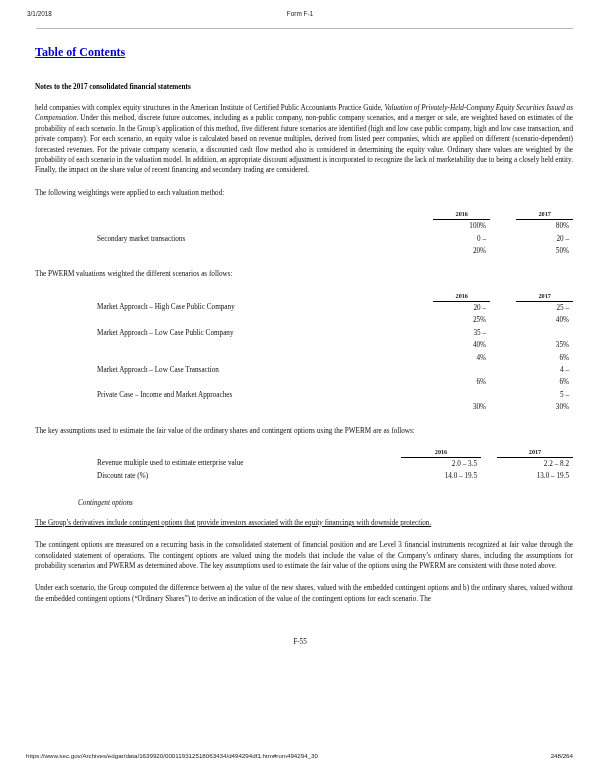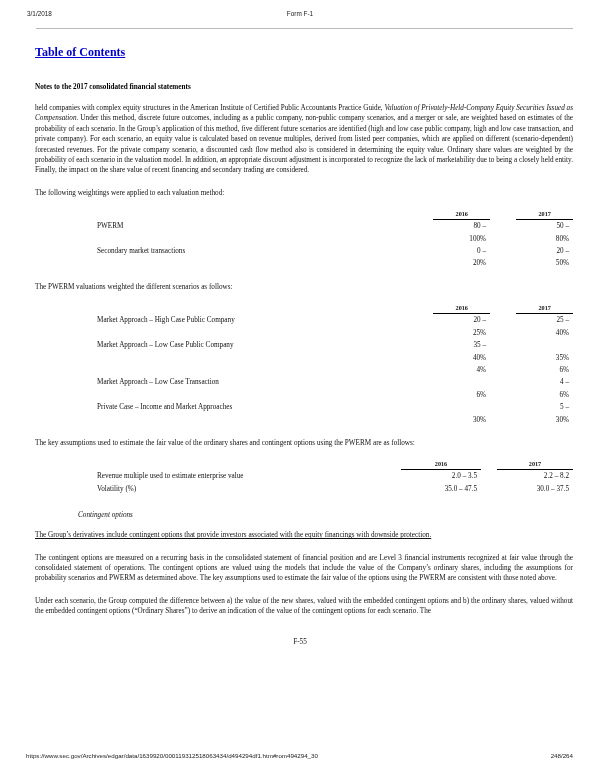--- a/index.html
+++ b/index.html
@@ -216,27 +216,20 @@
           <tr>
             <th class="blank"></th>
             <th class="blank"></th>
             <th class="yr">2016</th>
             <th class="blank"></th>
             <th class="yr">2017</th>
           </tr>
         </thead>
         <tbody>
           <tr>
-            <td class="lbl">PWERM</td>
-            <td></td>
-            <td class="num">80 –</td>
-            <td></td>
-            <td class="num">50 –</td>
-          </tr>
-          <tr>
             <td class="lbl"></td>
             <td></td>
             <td class="num">100%</td>
             <td></td>
             <td class="num">80%</td>
           </tr>
           <tr>
             <td class="lbl">Secondary market transactions</td>
             <td></td>
             <td class="num">0 –</td>
@@ -370,25 +363,25 @@
         </thead>
         <tbody>
           <tr>
             <td class="lbl">Revenue multiple used to estimate enterprise value</td>
             <td></td>
             <td class="num">2.0 – 3.5</td>
             <td></td>
             <td class="num">2.2 – 8.2</td>
           </tr>
           <tr>
-            <td class="lbl">Volatility (%)</td>
-            <td></td>
-            <td class="num">35.0 – 47.5</td>
-            <td></td>
-            <td class="num">30.0 – 37.5</td>
+            <td class="lbl">Discount rate (%)</td>
+            <td></td>
+            <td class="num">14.0 – 19.5</td>
+            <td></td>
+            <td class="num">13.0 – 19.5</td>
           </tr>
         </tbody>
       </table>
     </div>
 
     <div class="sub-italic">Contingent options</div>
 
     <p class="body tight">The Group’s derivatives include contingent options that provide investors associated with the equity financings with downside protection.</p>
 
     <p class="body">The contingent options are measured on a recurring basis in the consolidated statement of financial position and are Level 3 financial instruments recognized at fair value through the consolidated statement of operations. The contingent options are valued using the models that include the value of the Company’s ordinary shares, including the assumptions for probability scenarios and PWERM as determined above. The key assumptions used to estimate the fair value of the options using the PWERM are consistent with those noted above.</p>

